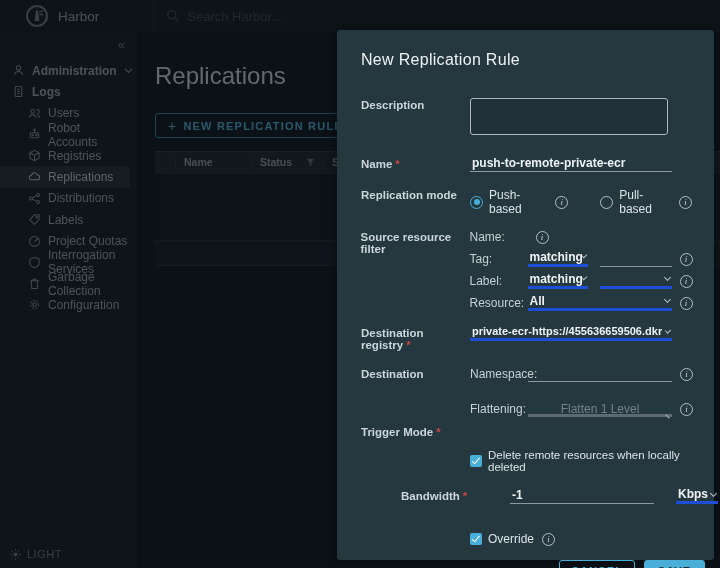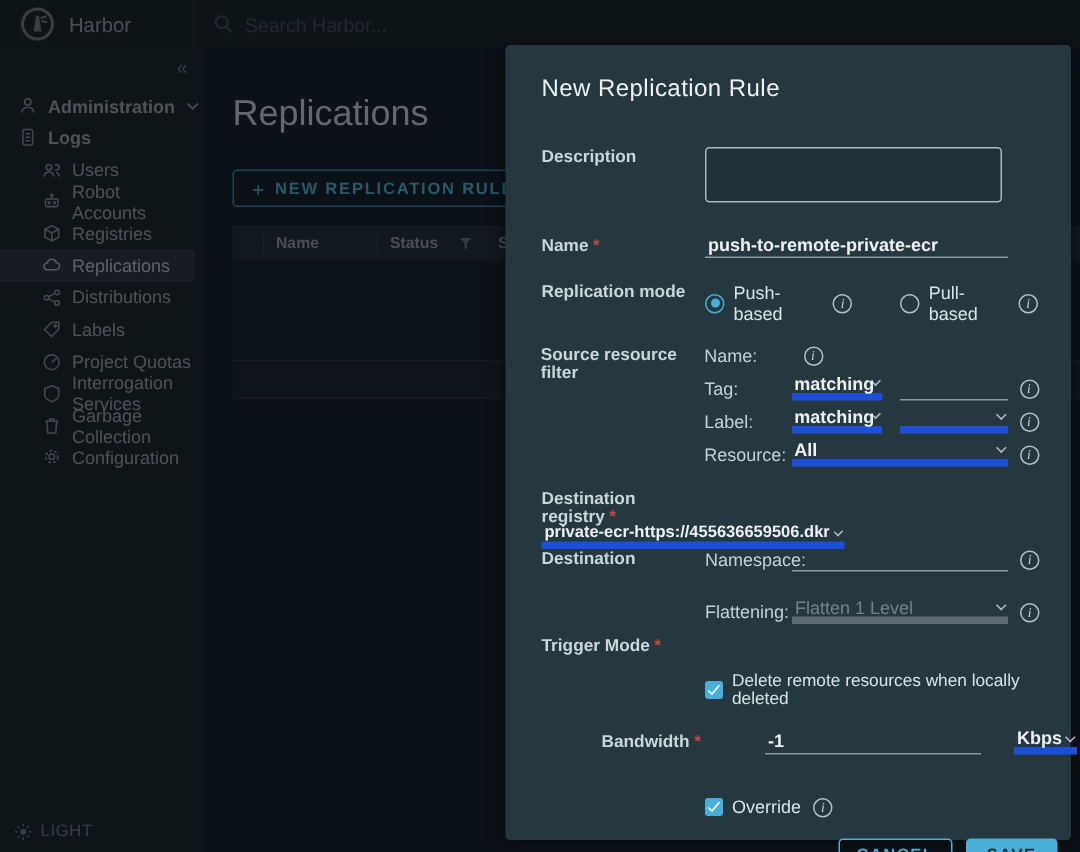--- a/index.html
+++ b/index.html
@@ -9,21 +9,21 @@
     background:#182631;
     font-family:"Liberation Sans", sans-serif;
     -webkit-font-smoothing:antialiased;
   }
 
   
   .topbar{
     position:absolute; top:0; left:0; right:0; height:32px;
     background:#1d2b34; display:flex; align-items:center; z-index:1;
   }
-  .brand{ display:flex; align-items:center; gap:10px; padding:0 14px; height:100%; }
+  .brand{ display:flex; align-items:center; gap:10px; padding:0 26px; height:100%; }
   .logo{ width:22px; height:22px; border-radius:50%; border:2px solid #78828a;
          display:flex; align-items:center; justify-content:center; }
   .brand-name{ color:#9aa6ae; font-size:13.5px; }
   .topbar-divider{ width:1px; height:100%; background:#28343d; margin-left:28px; }
   .search{ display:flex; align-items:center; gap:7px; padding-left:12px; }
   .search input{
     background:transparent; border:none; outline:none; color:#8d9aa3;
     font-size:13px; width:180px; font-family:"Liberation Sans",sans-serif;
   }
   .search input::placeholder{ color:#46545d; }
@@ -94,25 +94,25 @@
     width:109px; flex-shrink:0; color:#cbd5da; font-weight:600; font-size:11.5px; padding-top:1px;
   }
   .req{ color:#c7473d; margin-left:3px; font-weight:700; }
   .ctrl{ display:flex; align-items:center; }
   input.txt{
     background:transparent; border:none; outline:none; border-bottom:1px solid #8d99a0;
     color:#eef2f4; font-size:12px; font-weight:600; padding:0 0 2px 2px; height:15px;
     font-family:"Liberation Sans",sans-serif;
   }
   .sel{
-    display:flex; align-items:center; border-bottom:5px solid #1d4ed8;
+    display:flex; align-items:center; border-bottom:3px solid #1d4ed8;
     color:#eef2f4; font-weight:600; padding:0 2px 2px 2px; height:15px; cursor:pointer;
   }
   .sel .caret{ margin-left:auto; }
-  .sel.disabled{ color:#72818a; font-weight:400; border-bottom-color:#5d6a72; }
+  .sel.disabled{ color:#72818a; font-weight:400; border-bottom-color:#5d6a72;flex-direction:column; }
   .caret{
     width:5px; height:5px; border-right:1.4px solid #b4c0c6; border-bottom:1.4px solid #b4c0c6;
     transform:rotate(45deg); display:inline-block; margin-bottom:2px;
   }
   .info{
     width:13px; height:13px; flex-shrink:0; border:1px solid #b4c0c6; border-radius:50%;
     color:#ccd6db; font-size:9px; display:flex; align-items:center; justify-content:center;
     font-family:"Liberation Serif",serif; font-style:italic; margin-left:8px; cursor:pointer;
   }
   textarea.desc{
@@ -422,21 +422,21 @@
           <span class="sub-label">Resource:</span>
           <span class="sel" style="width:144px;">
             <span>All</span>
               <span class="caret"></span>
           </span>
           <span class="info">i</span>
         </div>
       </div>
     </div>
 
-    <div class="row" style="flex-direction:column;">
+    <div class="row" style="margin-bottom:16px;">
       <div class="row-label">
         <span>Destination registry</span><span class="req">*</span>
       </div>
       <div class="ctrl">
         <span class="sel" style="width:202px;font-size:11px;">
           <span style="overflow:hidden;white-space:nowrap;">private-ecr-https://455636659506.dkr.ecr.us-west</span>
           <span class="caret" style="margin-left:4px;"></span>
         </span>
       </div>
     </div>

